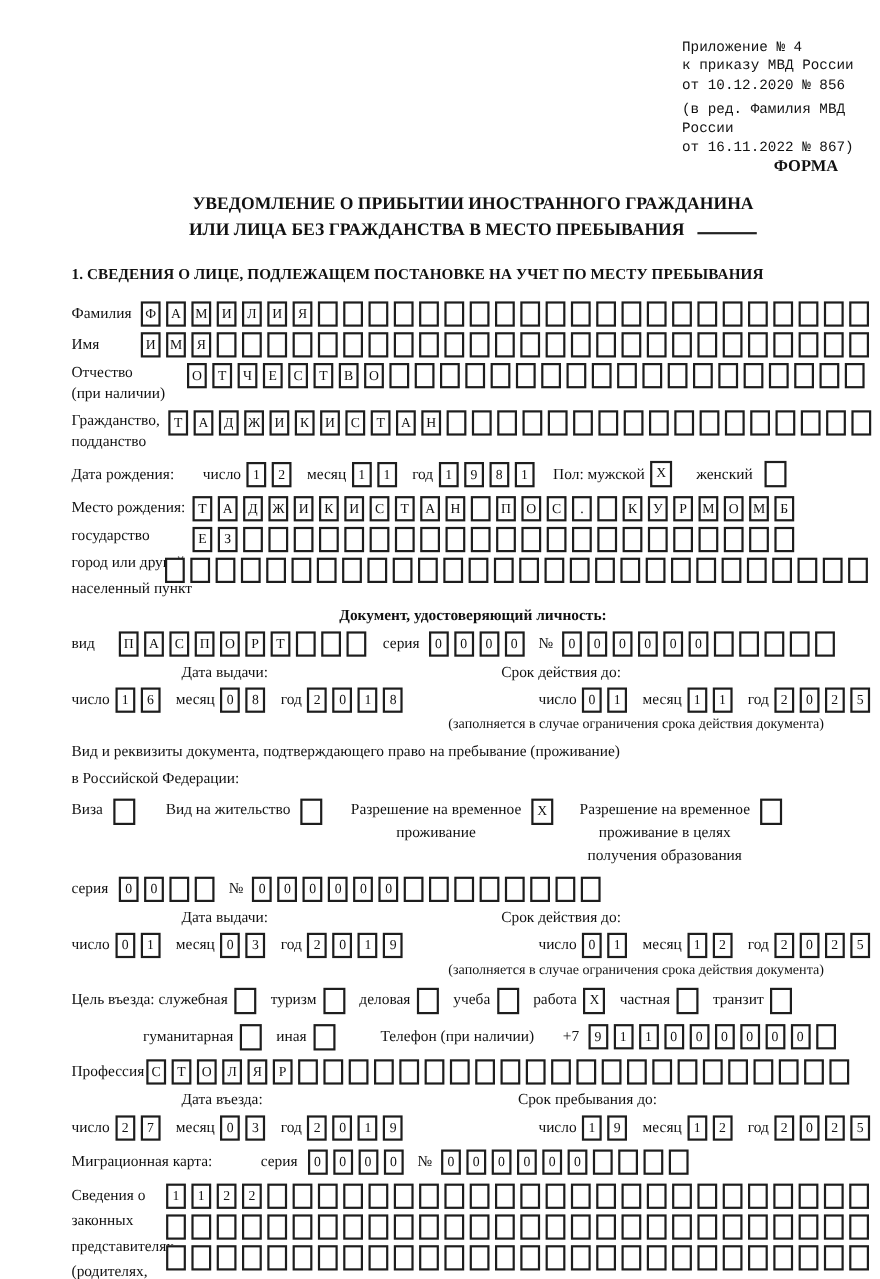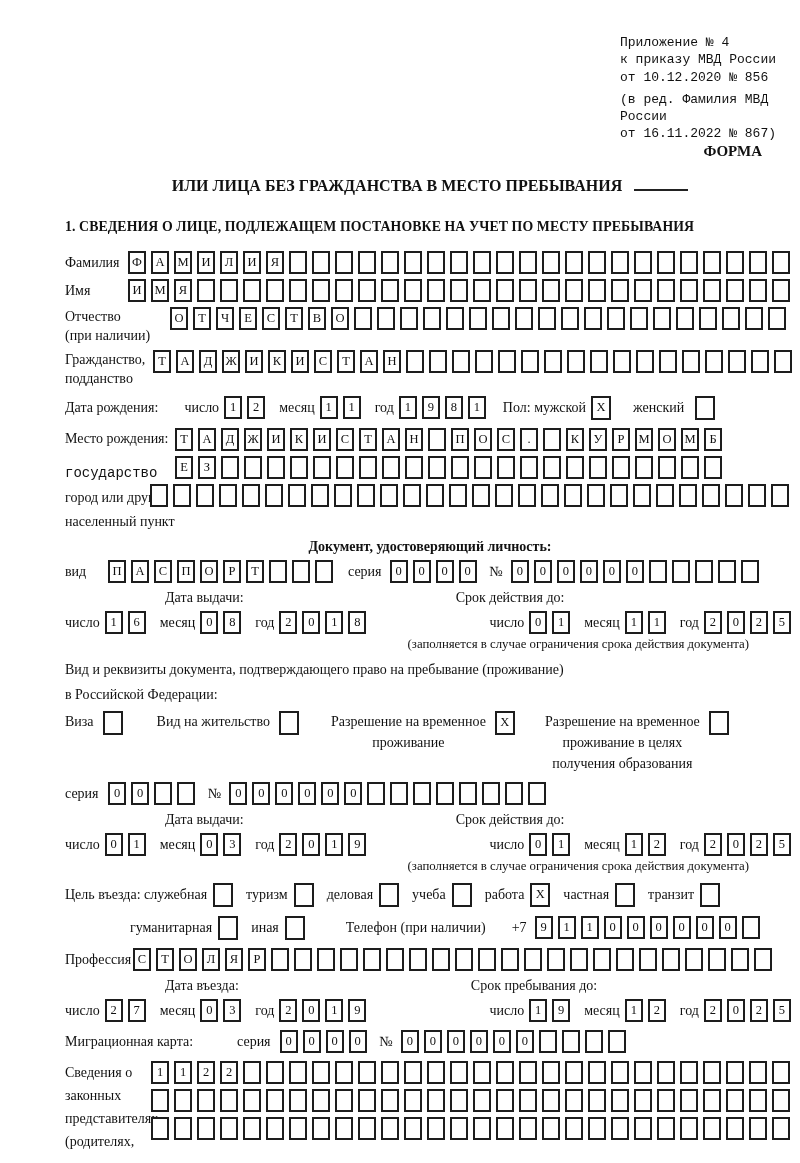--- a/index.html
+++ b/index.html
@@ -32,21 +32,21 @@
   .dg{display:flex;align-items:center;flex:none;}
   .dg .lbl{margin-right:5px;line-height:23px;}
   .dg .boxes{margin-right:9px;}
   .dg .boxes:last-child{margin-right:0;}
   .dg2{margin-left:118px;}
   .hdrrow{display:flex;margin-top:7px;font-size:14px;}
   .hd1{margin-left:100px;} .hd2{margin-left:212px;}
   .note{font-size:12.8px;text-align:right;padding-right:46px;margin-top:3px;}
   .plain{margin-top:7px;line-height:1.55;}
   
-  .perm{display:flex;align-items:flex-start;margin-top:6px;gap:6px;}
+  .perm{display:flex;align-items:flex-start;margin-top:6px;}
   .pitem{display:flex;align-items:flex-start;flex:none;}
   .plines{text-align:center;line-height:1.5;margin-right:9px;}
   .pm1{margin-left:0;} .pm2{margin-left:28px;} .pm3{margin-left:26px;} .pm4{margin-left:24px;}
   
   .purpose{display:flex;align-items:flex-start;margin-top:9px;}
   .pu{display:flex;align-items:flex-start;flex:none;margin-right:13px;}
   .pu .lbl{margin-right:6px;line-height:24px;}
   .indent65{margin-left:65px;}
   .phone-lbl{margin-left:28px;line-height:24px;}
   .phone-pfx{margin-left:26px;margin-right:8px;line-height:24px;}
@@ -68,20 +68,21 @@
     <div>к приказу МВД России</div>
     <div>от 10.12.2020 № 856</div>
     <div class="edgap"></div>
     <div>(в ред. Фамилия МВД России</div>
     <div>от 16.11.2022 № 867)</div>
   </div>
 
   <div class="forma">ФОРМА</div>
 
   <div class="title">
+    <div>УВЕДОМЛЕНИЕ О ПРИБЫТИИ ИНОСТРАННОГО ГРАЖДАНИНА</div>
     <div>
       <span>ИЛИ ЛИЦА БЕЗ ГРАЖДАНСТВА В МЕСТО ПРЕБЫВАНИЯ</span><span class="blank-line"></span>
     </div>
   </div>
 
   <div class="sect">1. СВЕДЕНИЯ О ЛИЦЕ, ПОДЛЕЖАЩЕМ ПОСТАНОВКЕ НА УЧЕТ ПО МЕСТУ ПРЕБЫВАНИЯ</div>
 
   <div class="frow" style="margin-top:16px;">
     <div class="lbl w63">Фамилия</div>
     <div class="boxes">
@@ -252,21 +253,21 @@
       <span class="lbl" style="margin-left:13px;">женский</span>
       <span class="boxes cbox" style="margin-left:6px;">
           <span class="cell"></span>
         </span>
     </span>
   </div>
 
   <div class="frow mt8">
     <div class="lbl w110" style="line-height:21px;">
       <div>Место рождения:</div>
-      <div style="margin-top:14px;font-family:Liberation Mono, monospace;">государство</div>
+      <div style="margin-top:5px;">государство</div>
       <div style="margin-top:3px;">город или другой</div>
       <div style="margin-top:3px;">населенный пункт</div>
     </div>
     <div>
       <div class="boxes mb5">
           <span class="cell">Т</span>
           <span class="cell">А</span>
           <span class="cell">Д</span>
           <span class="cell">Ж</span>
           <span class="cell">И</span>

